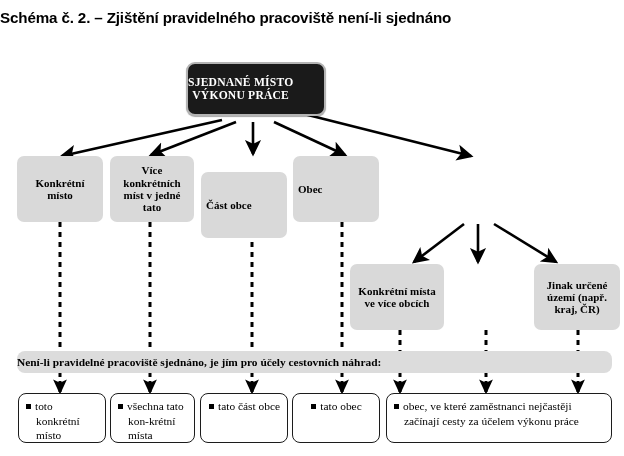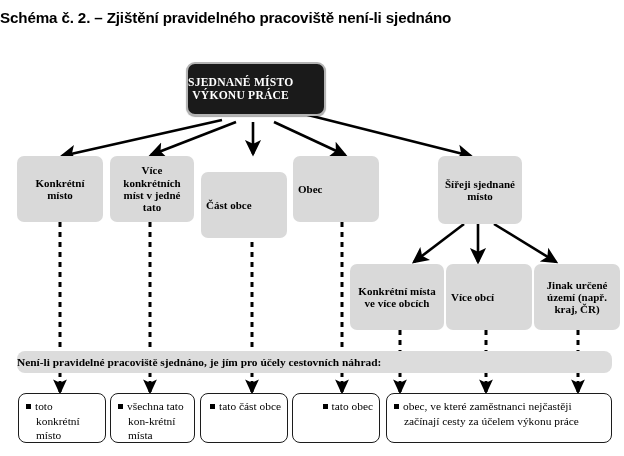--- a/index.html
+++ b/index.html
@@ -83,21 +83,21 @@
     font-size: 11.4px;
   }
 
   .node-outline {
     background: #ffffff;
     border: 1.2px solid #1c1c1c;
     border-radius: 8px;
     font-weight: normal;
     font-size: 11.4px;
     align-items: flex-start;
-    justify-content: flex-end;
+    justify-content: center;
     text-align: left;
     padding: 5px 6px 5px 7px;
     line-height: 1.28;
   }
   .node-outline .bullet {
     display: inline-block;
     width: 5px;
     height: 5px;
     background: #000000;
     margin-right: 4px;
@@ -182,31 +182,25 @@
   </div>
 
   <div class="node node-gray" style="left:201px; top:156px; width:86px; height:66px; padding:0 5px;margin-top:16px;">
     <span>Část obce</span>
   </div>
 
   <div class="node node-gray" style="left:293px; top:156px; width:86px; height:66px; padding:0 5px;">
     <span>Obec</span>
   </div>
 
-  <div class="node node-gray" style="left:438px; top:156px; width:84px; height:68px; padding:0 5px;">
-    <span>Šířeji sjednané místo</span>
-  </div>
 
   <div class="node node-gray" style="left:350px; top:264px; width:94px; height:66px; padding:0 5px;">
     <span>Konkrétní místa ve více obcích</span>
   </div>
 
-  <div class="node node-gray" style="left:446px; top:264px; width:86px; height:66px; padding:0 5px;">
-    <span>Více obcí</span>
-  </div>
 
   <div class="node node-gray" style="left:534px; top:264px; width:86px; height:66px; padding:0 4px;">
     <span>Jinak určené území (např. kraj, ČR)</span>
   </div>
 
   <div class="node node-bar" style="left:17px; top:351px; width:595px; height:22px;">
     <span>Není-li pravidelné pracoviště sjednáno, je jím pro účely cestovních náhrad:</span>
   </div>
 
   <div class="node node-outline" style="left:18px; top:393px; width:88px; height:50px;">

